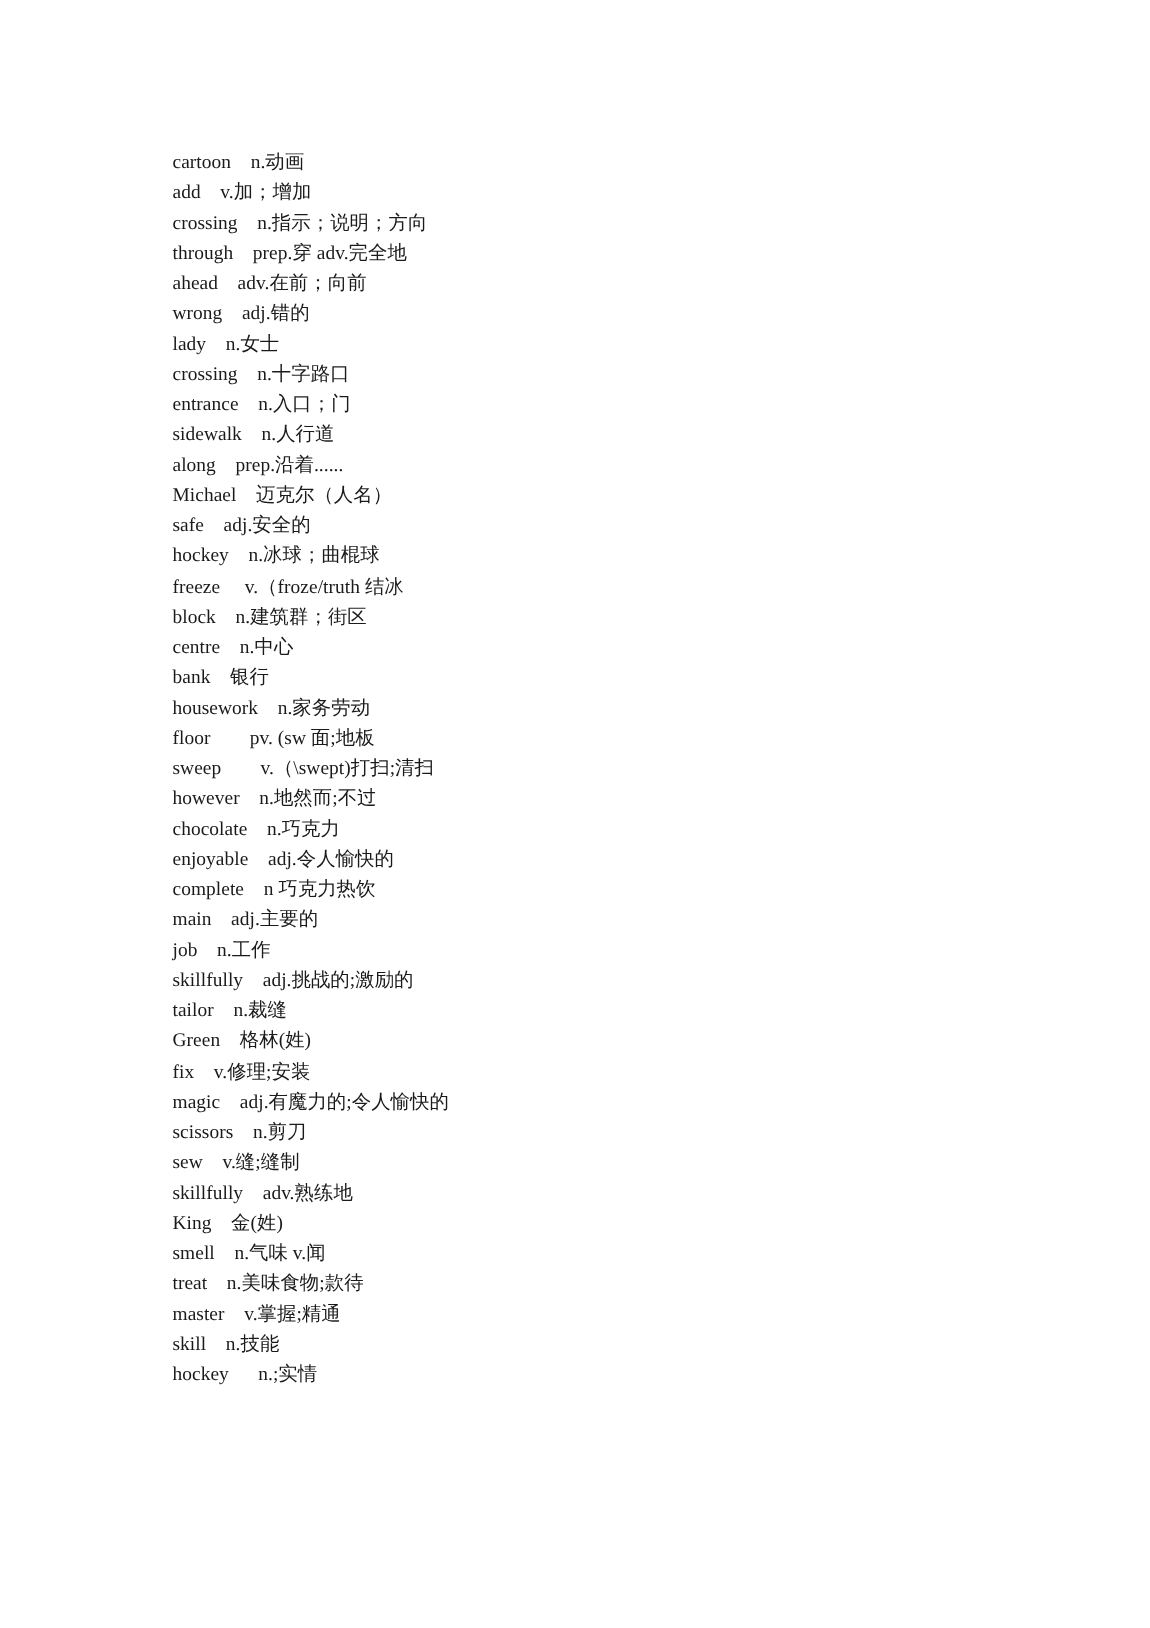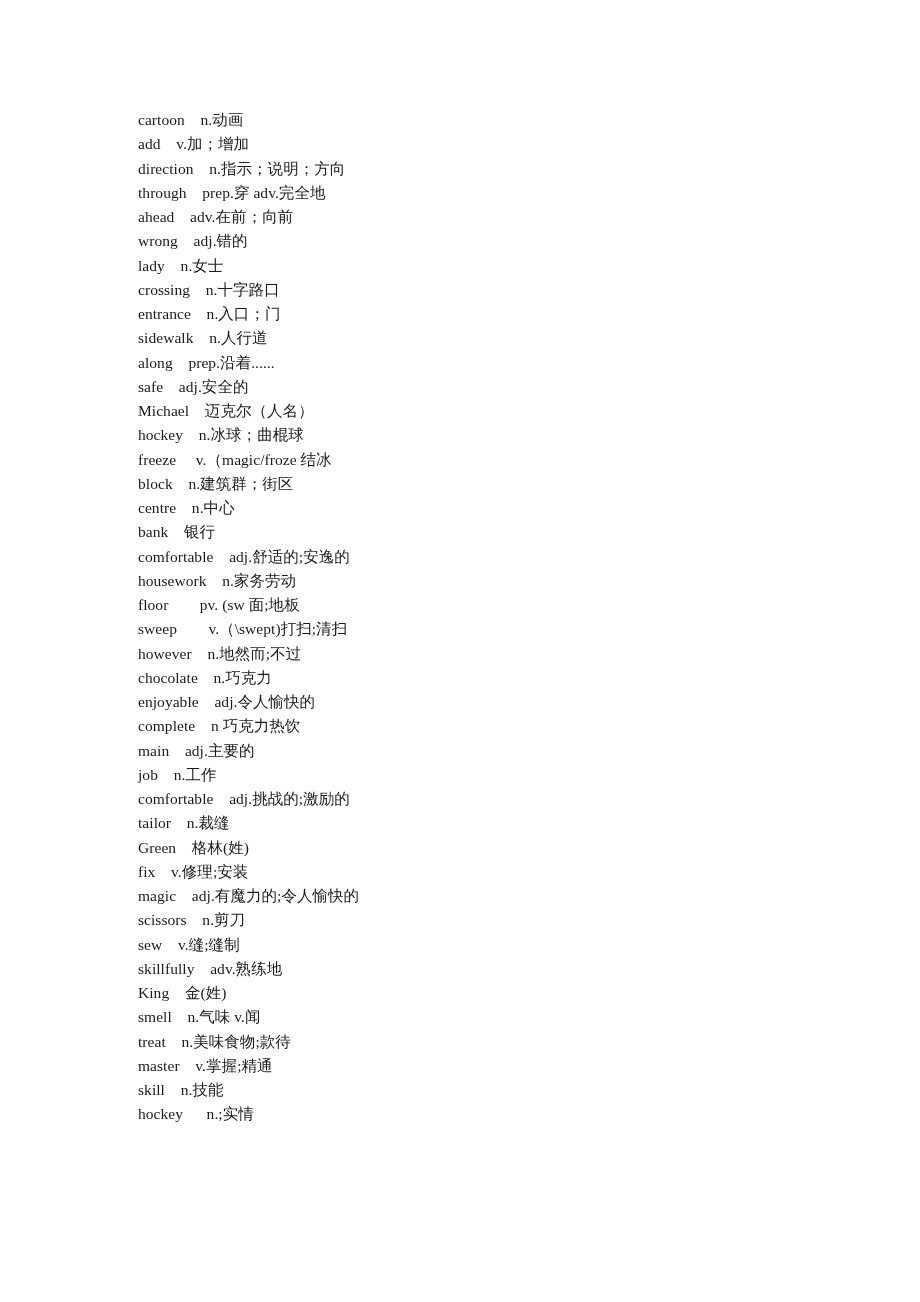--- a/index.html
+++ b/index.html
@@ -20,21 +20,21 @@
     width: 920px;
     height: 1302px;
     box-sizing: border-box;
     background: #ffffff;
     overflow: hidden;
   }
   
   .content {
     position: absolute;
     left: 138px;
-    top: 108px;
+    top: 118px;
     width: 700px;
   }
   .vocab-list {
     list-style: none;
     margin: 0;
     padding: 0;
   }
   .vocab-line {
     font-size: 15.5px;
     line-height: 24.25px;
@@ -44,47 +44,46 @@
   }
 </style>
 </head>
 <body>
 
 <div class="page">
   <div class="content">
     <ul class="vocab-list">
         <li class="vocab-line">cartoon    n.动画</li>
         <li class="vocab-line">add    v.加；增加</li>
-        <li class="vocab-line">direction    n.指示；说明；方向</li>
+        <li class="vocab-line">crossing    n.指示；说明；方向</li>
         <li class="vocab-line">through    prep.穿 adv.完全地</li>
         <li class="vocab-line">ahead    adv.在前；向前</li>
         <li class="vocab-line">wrong    adj.错的</li>
         <li class="vocab-line">lady    n.女士</li>
         <li class="vocab-line">crossing    n.十字路口</li>
         <li class="vocab-line">entrance    n.入口；门</li>
         <li class="vocab-line">sidewalk    n.人行道</li>
         <li class="vocab-line">along    prep.沿着......</li>
+        <li class="vocab-line">Michael    迈克尔（人名）</li>
         <li class="vocab-line">safe    adj.安全的</li>
-        <li class="vocab-line">Michael    迈克尔（人名）</li>
         <li class="vocab-line">hockey    n.冰球；曲棍球</li>
-        <li class="vocab-line">freeze     v.（magic/froze 结冰</li>
+        <li class="vocab-line">freeze     v.（froze/truth 结冰</li>
         <li class="vocab-line">block    n.建筑群；街区</li>
         <li class="vocab-line">centre    n.中心</li>
         <li class="vocab-line">bank    银行</li>
-        <li class="vocab-line">comfortable    adj.舒适的;安逸的</li>
         <li class="vocab-line">housework    n.家务劳动</li>
         <li class="vocab-line">floor        pv. (sw 面;地板</li>
         <li class="vocab-line">sweep        v.（\swept)打扫;清扫</li>
         <li class="vocab-line">however    n.地然而;不过</li>
         <li class="vocab-line">chocolate    n.巧克力</li>
         <li class="vocab-line">enjoyable    adj.令人愉快的</li>
         <li class="vocab-line">complete    n 巧克力热饮</li>
         <li class="vocab-line">main    adj.主要的</li>
         <li class="vocab-line">job    n.工作</li>
-        <li class="vocab-line">comfortable    adj.挑战的;激励的</li>
+        <li class="vocab-line">skillfully    adj.挑战的;激励的</li>
         <li class="vocab-line">tailor    n.裁缝</li>
         <li class="vocab-line">Green    格林(姓)</li>
         <li class="vocab-line">fix    v.修理;安装</li>
         <li class="vocab-line">magic    adj.有魔力的;令人愉快的</li>
         <li class="vocab-line">scissors    n.剪刀</li>
         <li class="vocab-line">sew    v.缝;缝制</li>
         <li class="vocab-line">skillfully    adv.熟练地</li>
         <li class="vocab-line">King    金(姓)</li>
         <li class="vocab-line">smell    n.气味 v.闻</li>
         <li class="vocab-line">treat    n.美味食物;款待</li>

